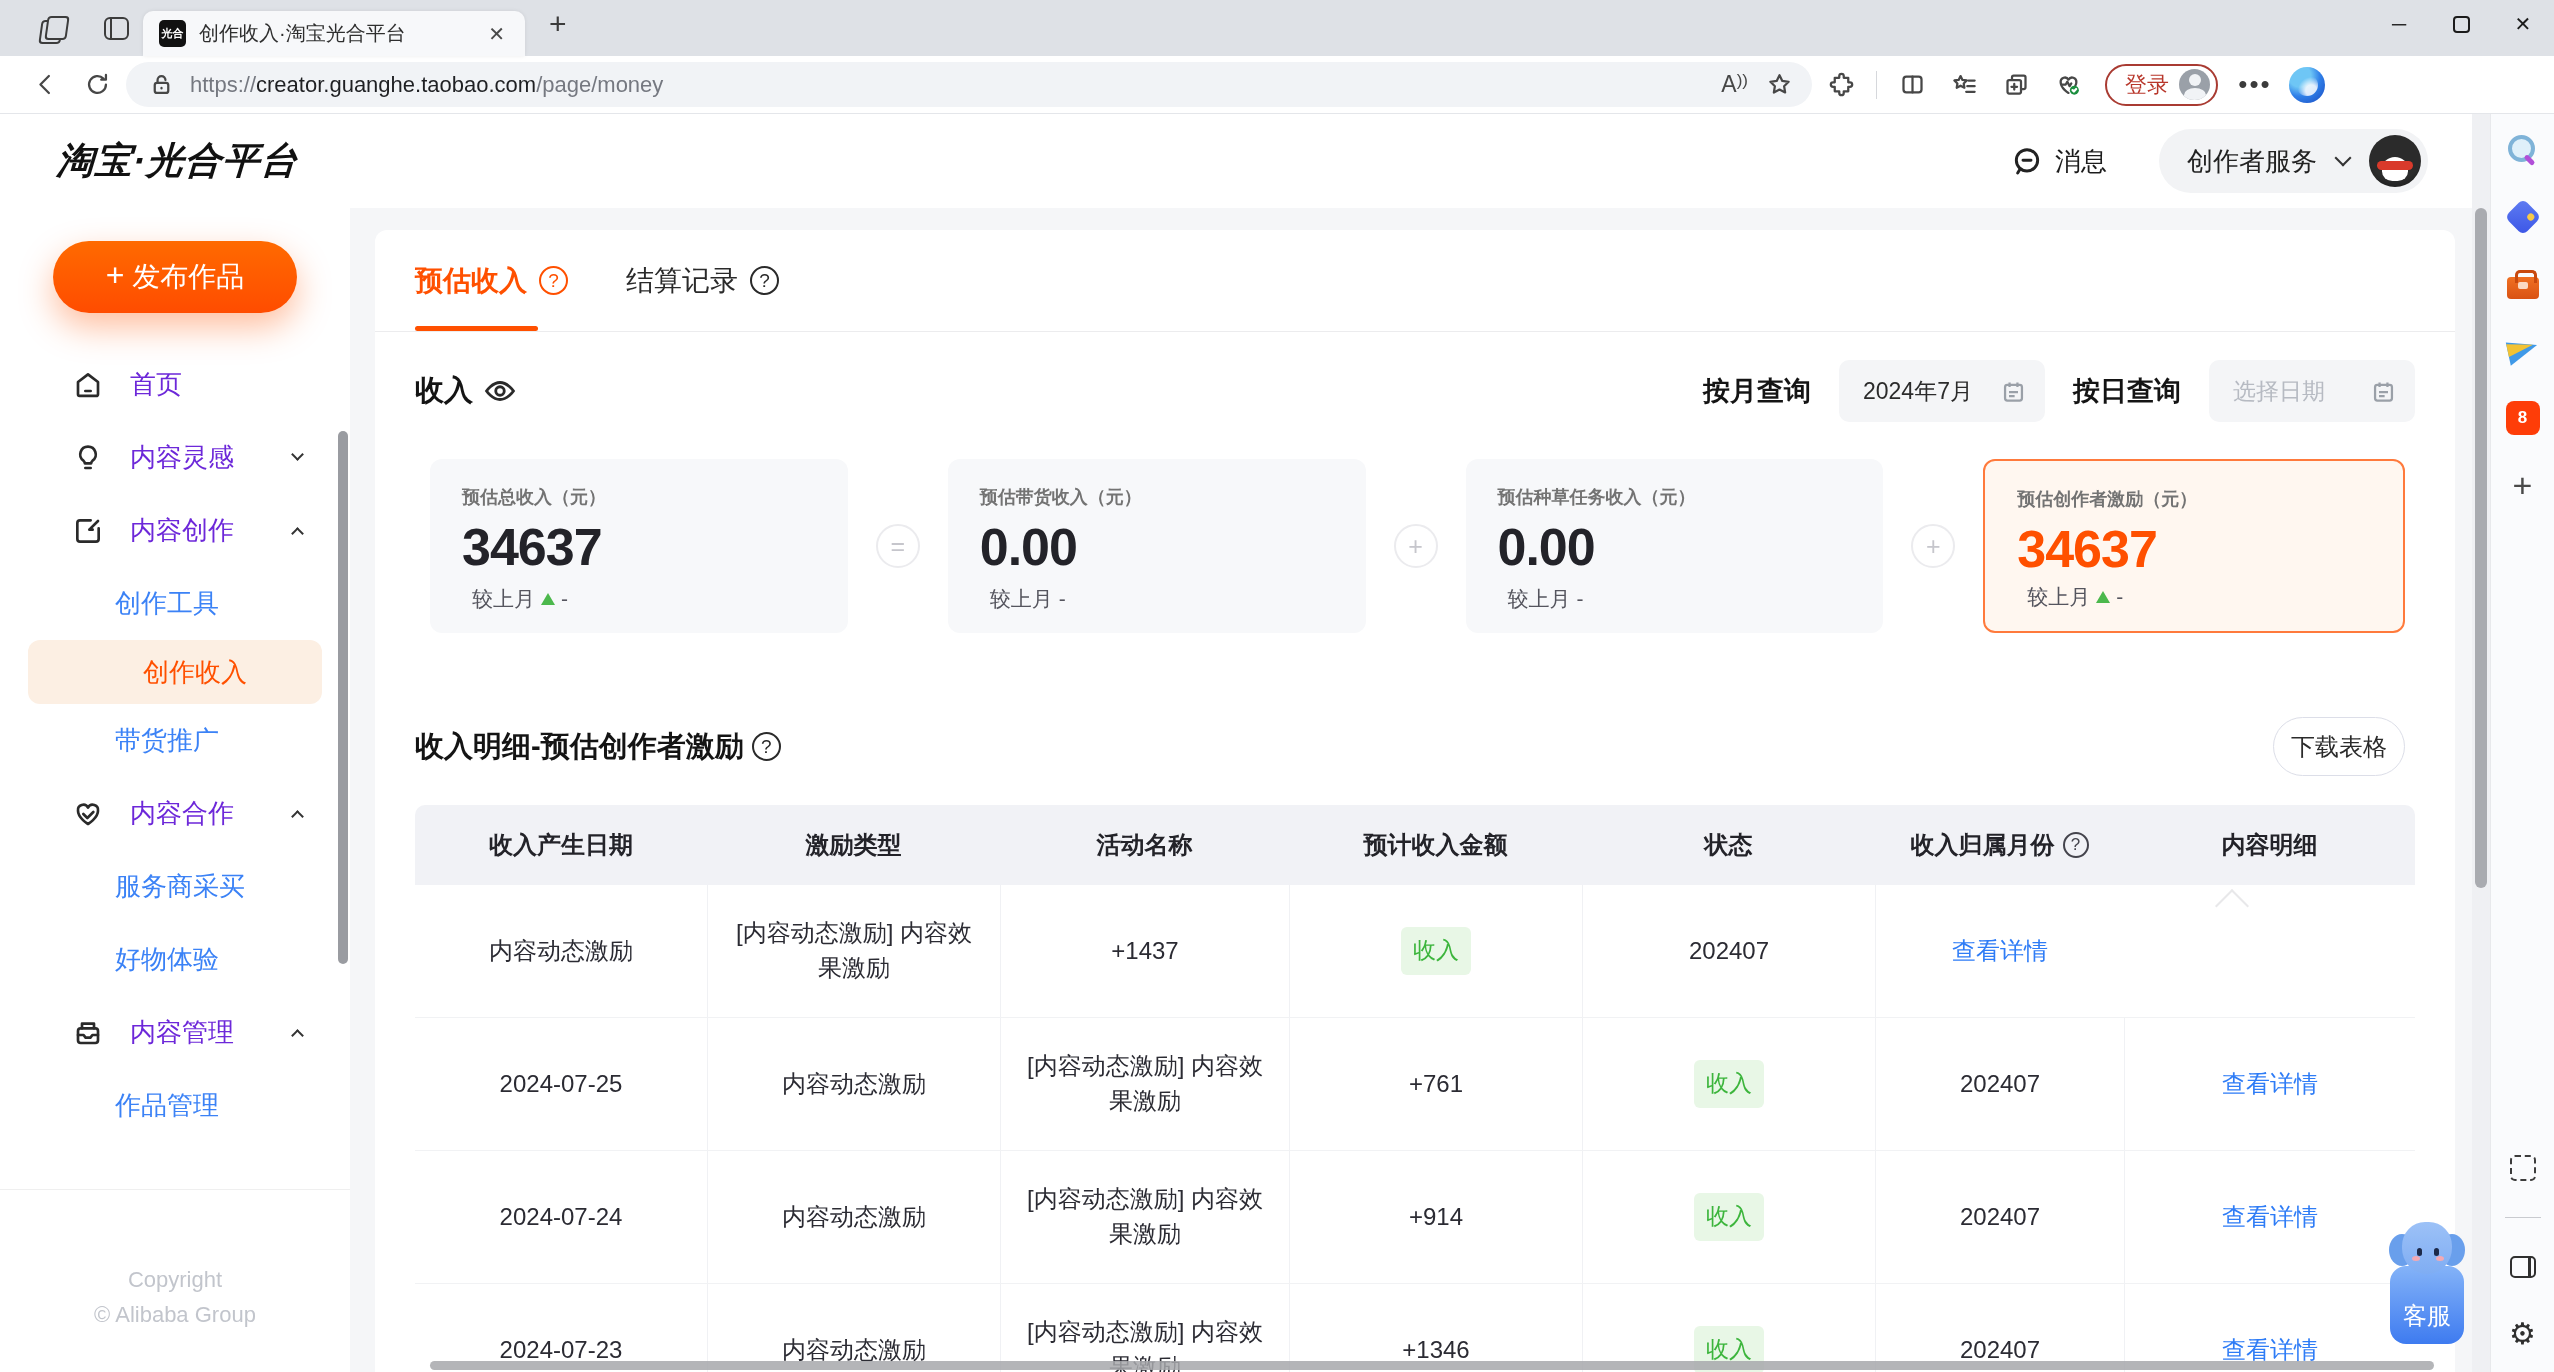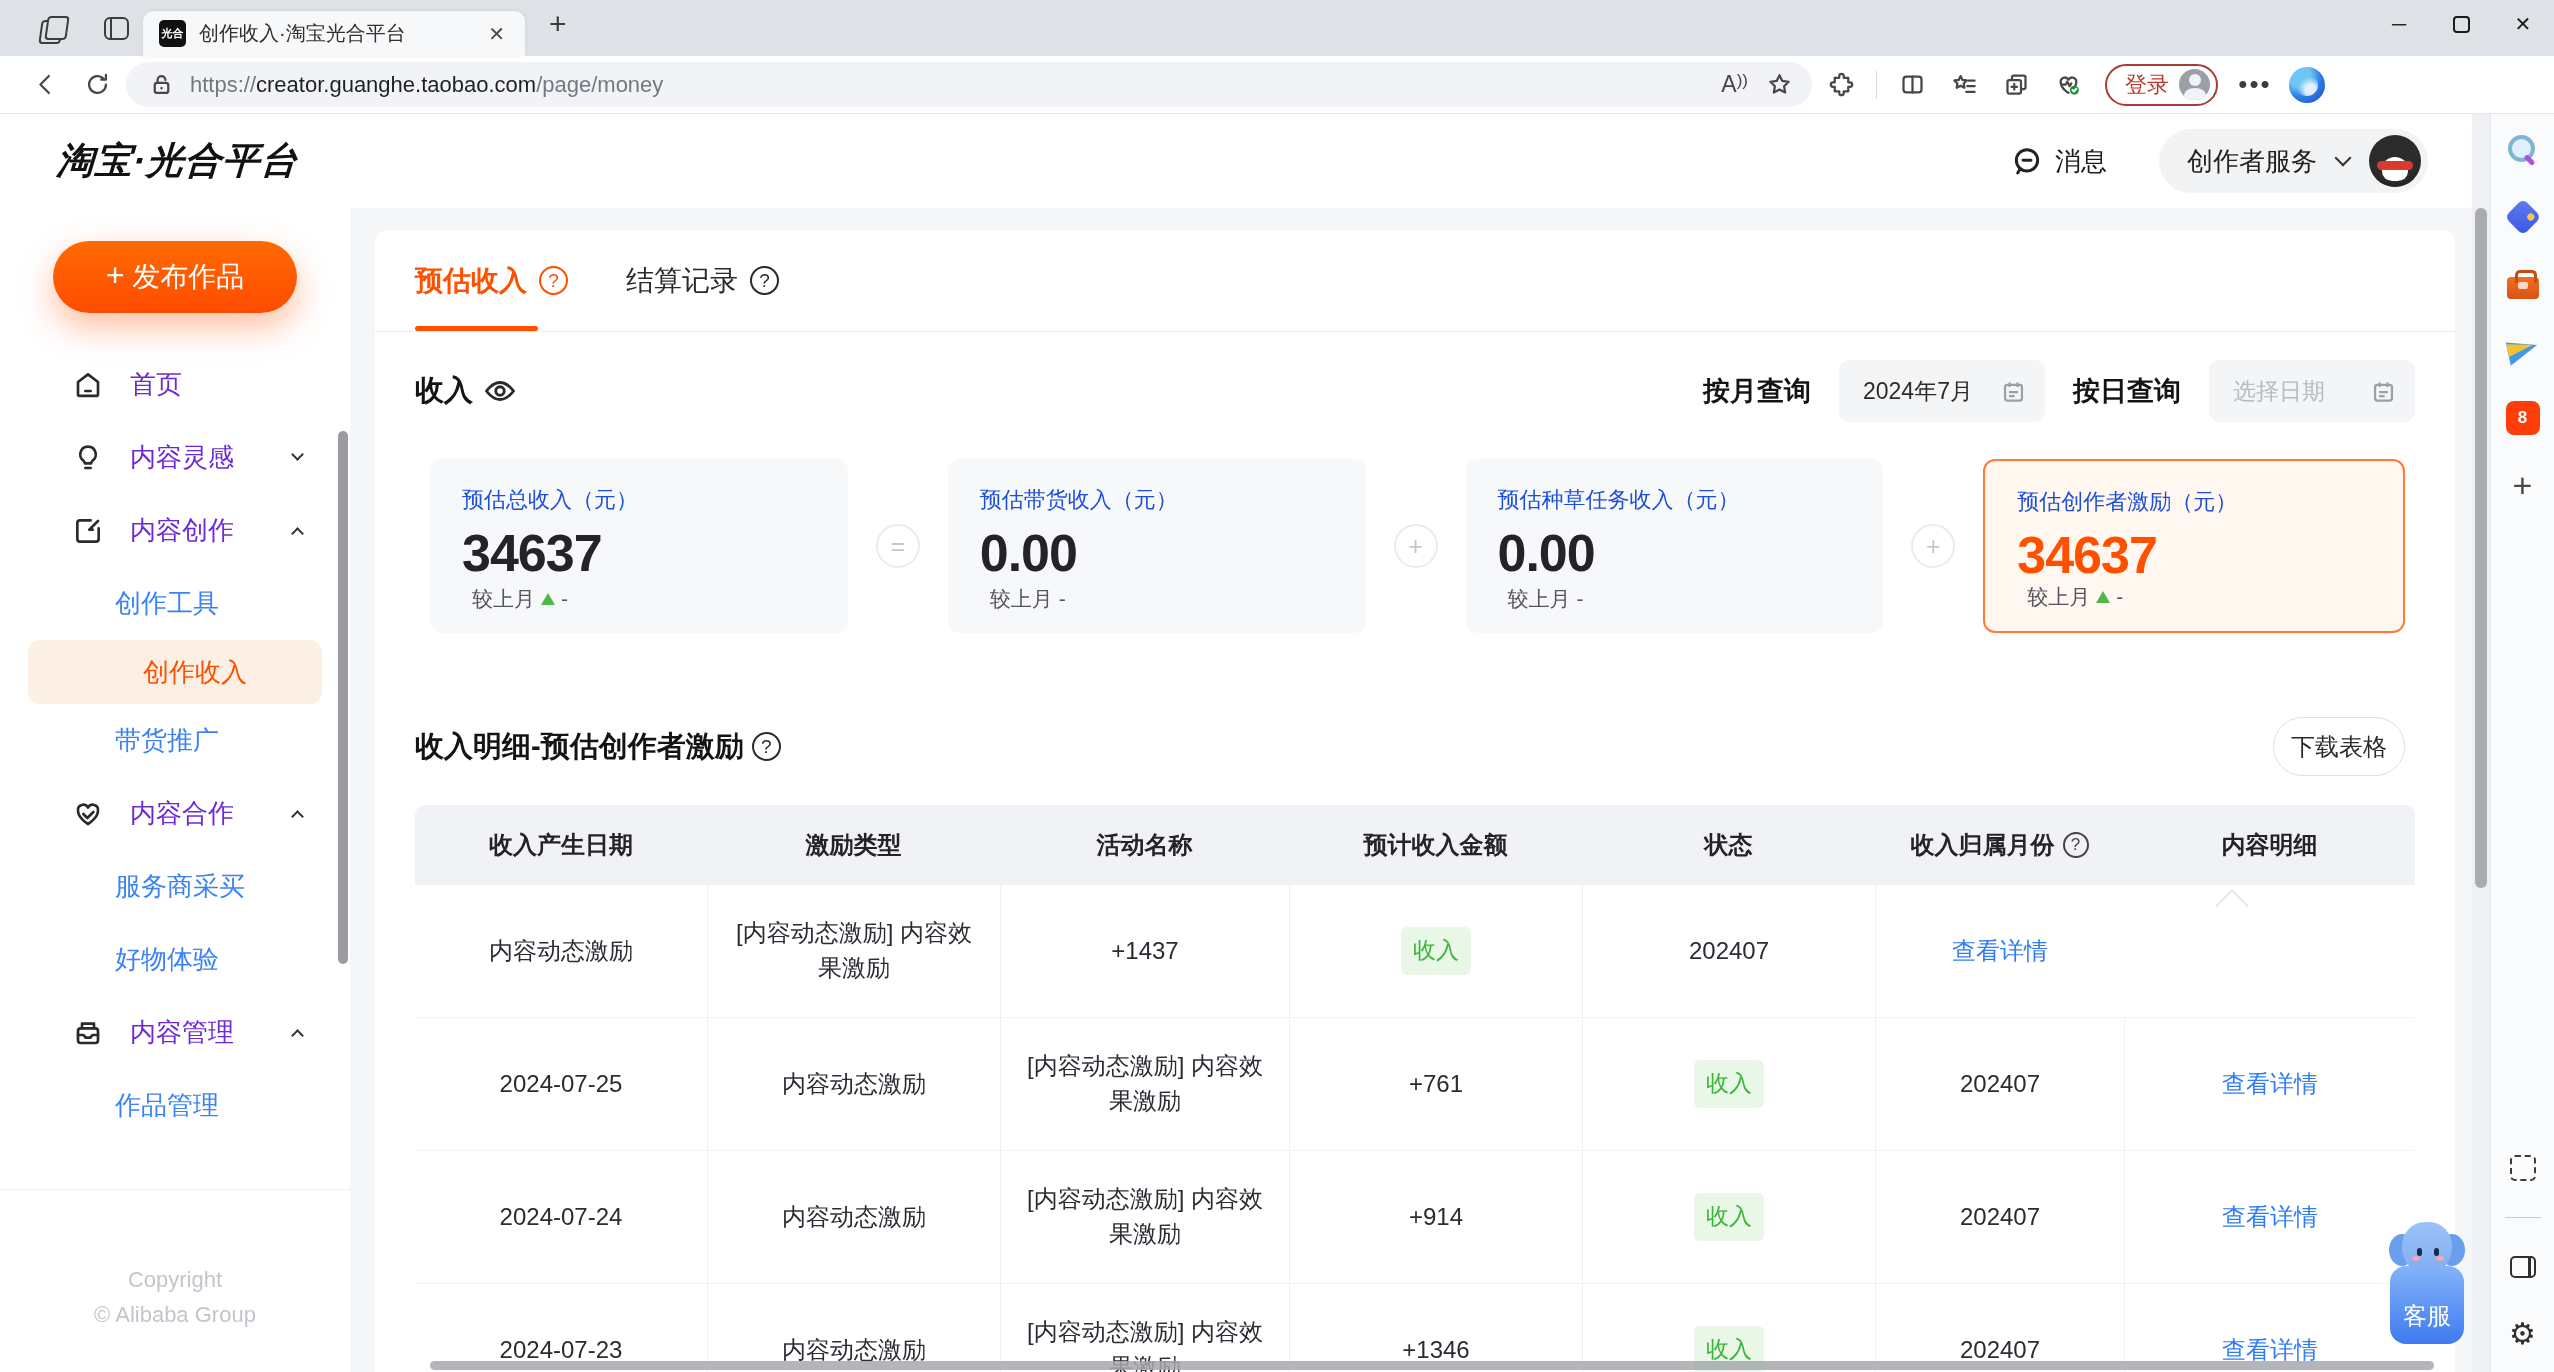--- a/index.html
+++ b/index.html
@@ -120,21 +120,21 @@
   .income-title svg { width:34px; height:34px; stroke:#2a2a2a; fill:none; stroke-width:2; }
   .filters { margin-left:auto; display:flex; align-items:center; gap:28px; }
   .filter-label { font-size:27px; font-weight:700; color:#141414; }
   .date-input { width:206px; height:62px; background:#f4f5f7; border-radius:10px; display:flex; align-items:center; padding:0 18px 0 24px; font-size:23px; color:#2b2b2b; }
   .date-input .ph { color:#b6bac2; }
   .date-input svg { width:27px; height:27px; stroke:#9aa0a8; fill:none; stroke-width:2; margin-left:auto; }
 
   .cards-row { margin:37px 50px 0 55px; display:flex; align-items:center; }
   .sum-card { flex:1; height:174px; background:#f7f8fa; border-radius:12px; padding:26px 32px 0; position:relative; }
   .sum-card.hl { background:#fff7f0; border:2px solid #ff7a3c; }
-  .sum-label { font-size:22px; color:#1d4ed8; }
+  .sum-label { font-size:18px; color:#737373;font-weight:bold; }
   .sum-value { font-size:52px; font-weight:650; color:#232329; margin-top:8px; font-stretch:condensed; letter-spacing:-1px; }
   .sum-card.hl .sum-value { color:#ff5000; }
   .sum-compare { position:absolute; left:42px; bottom:20px; font-size:21px; color:#55555e; display:flex; align-items:center; gap:6px; }
   .tri-up { width:0; height:0; border-left:7px solid transparent; border-right:7px solid transparent; border-bottom:12px solid #4cb84c; }
   .op-circle { width:44px; height:44px; border-radius:50%; border:2px solid #ebebee; background:#fff; color:#c6c6cc; font-size:25px; display:flex; align-items:center; justify-content:center; margin:0 28px; flex:0 0 auto; }
   .caret-up { position:absolute; left:1845px; top:664px; width:24px; height:24px; background:#fff; border-left:2px solid #e8e8ea; border-top:2px solid #e8e8ea; transform:rotate(45deg); }
 
   .detail-row { margin:84px 50px 0 40px; display:flex; align-items:center; }
   .detail-title { font-size:29px; font-weight:700; color:#141414; display:flex; align-items:center; gap:8px; }
   .detail-title .help-circle { border-color:#2a2a2a; color:#2a2a2a; }

